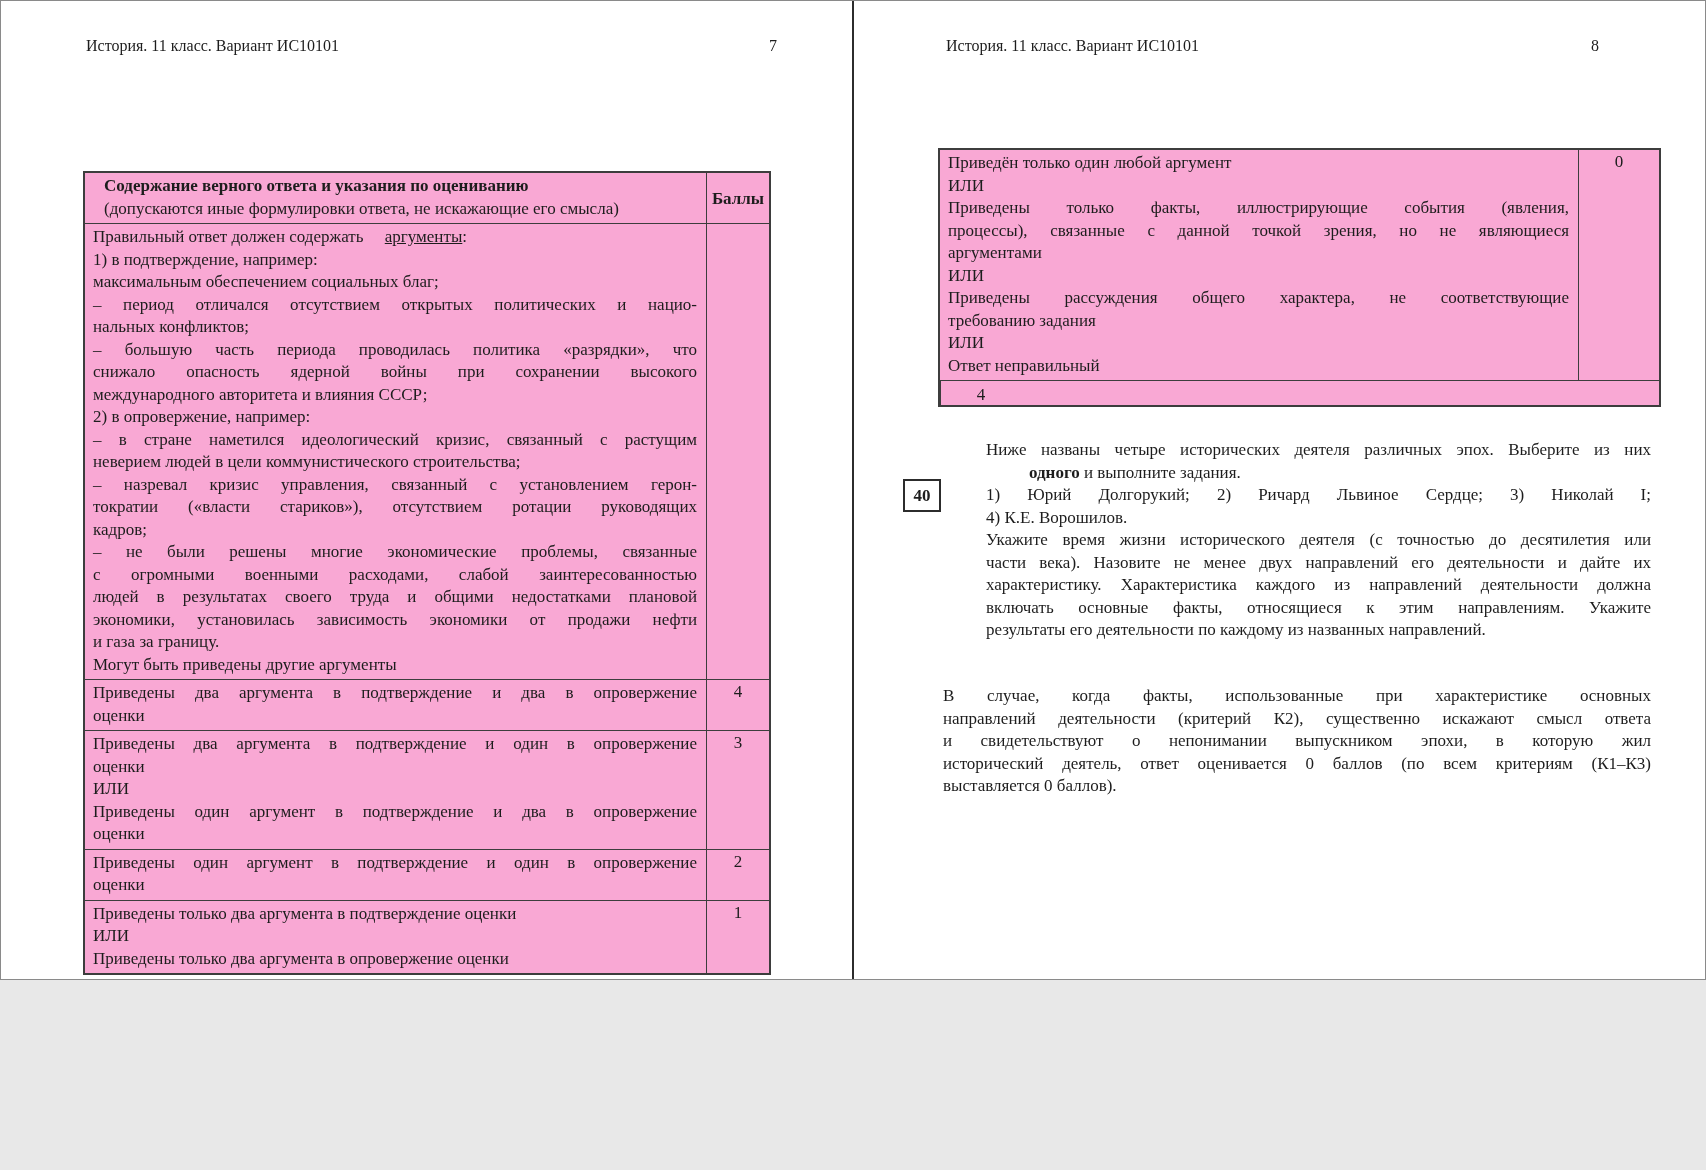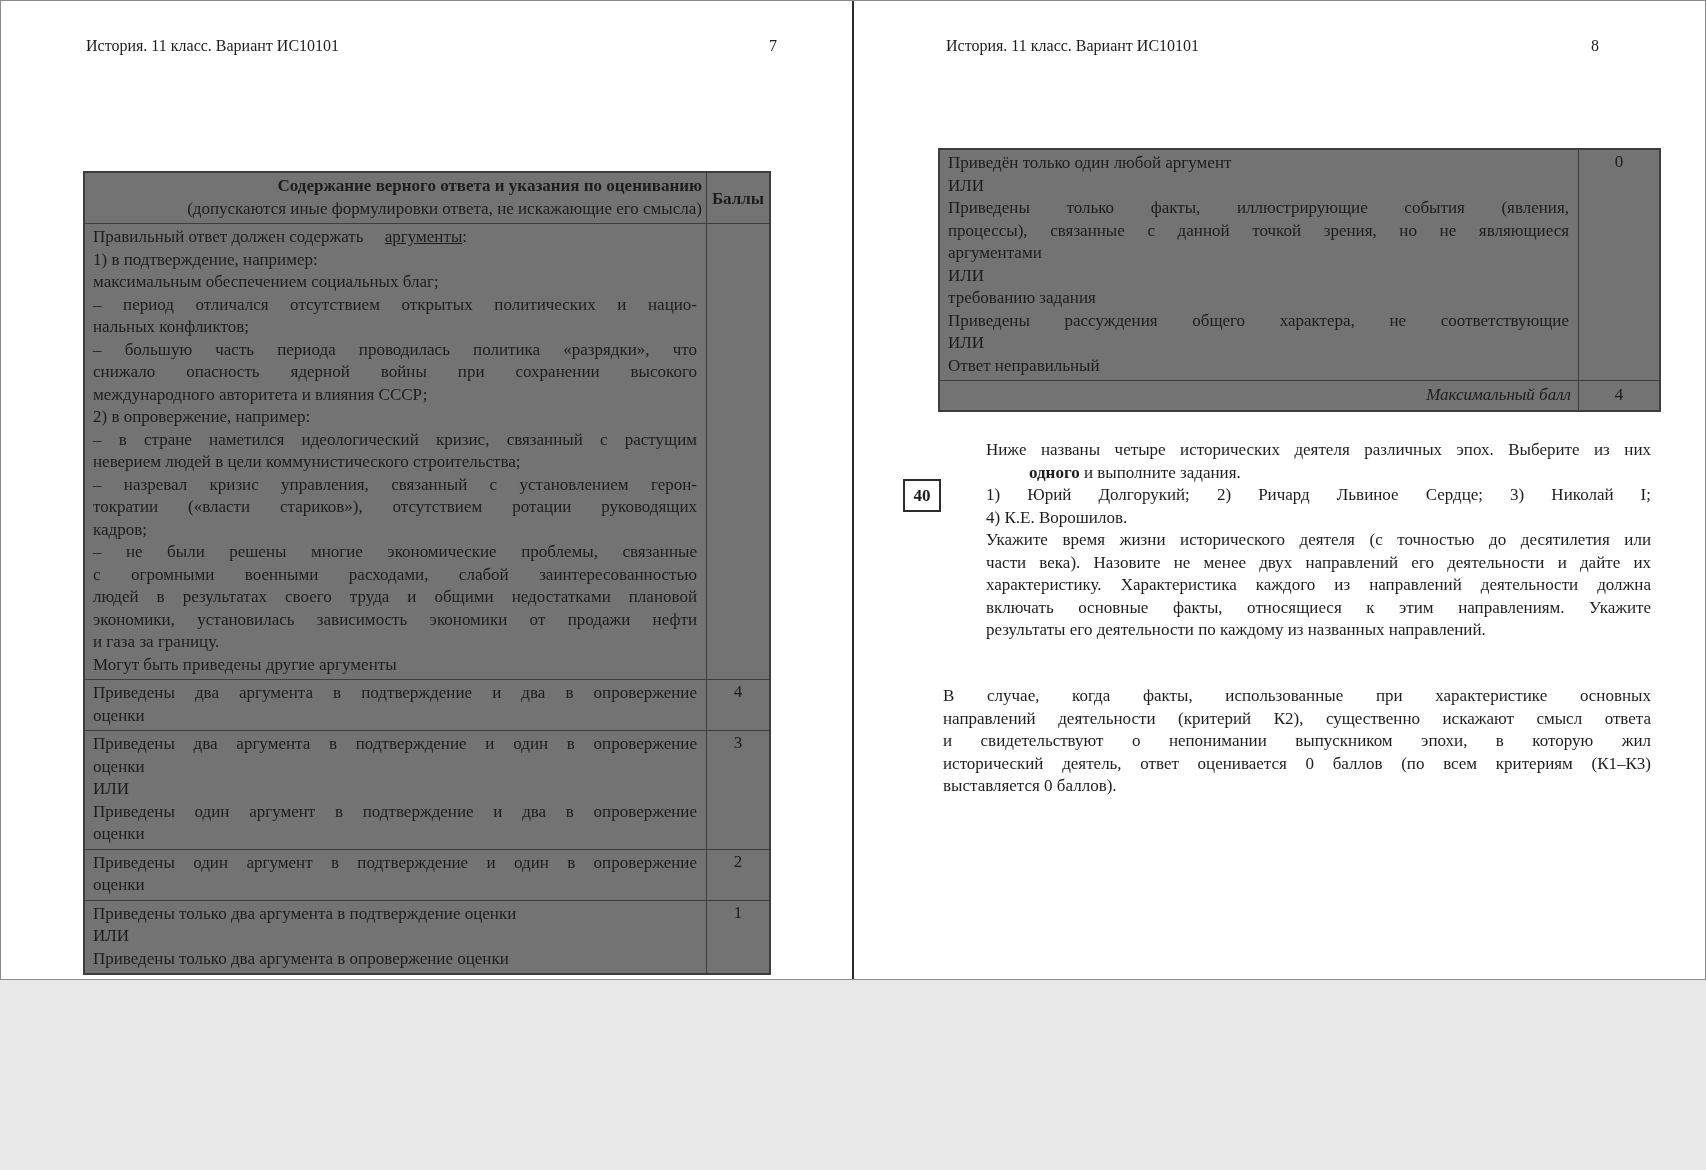--- a/index.html
+++ b/index.html
@@ -6,30 +6,30 @@
   .canvas{
     position:relative;width:1706px;height:980px;background:#ffffff;
     border:1px solid #8a8a8a;box-sizing:border-box;overflow:hidden;
     font-family:Liberation Serif, serif;color:#1d1d1d;
   }
   .divider{position:absolute;left:851px;top:0;width:2px;height:1170px;background:#2c2c2c;}
   .hdr{position:absolute;top:36px;font-size:16px;white-space:nowrap;}
   .pnum{position:absolute;top:36px;font-size:16px;}
   .ftr{position:absolute;top:1096px;font-size:15px;white-space:nowrap;}
 
-  .table{position:absolute;border:2px solid #3d3d3d;background:#737373;box-sizing:border-box;}
+  .table{position:absolute;border:2px solid #3d3d3d;background:#f9a8d4;box-sizing:border-box;}
   .trow{display:flex;border-top:1px solid #3d3d3d;align-items:stretch;}
   .trow.thead{border-top:none;}
   .table > [data-rows]:first-child .trow:first-child{border-top:none;}
   .tcell{box-sizing:border-box;}
   .tcontent{flex:1 1 auto;padding:2px 9px 3px 8px;font-size:17px;min-width:0;}
   .tscore{border-left:1px solid #3d3d3d;text-align:center;font-size:17px;padding-top:2px;}
   #t1 .tscore{flex:0 0 63px;width:63px;}
   #t2 .tscore{flex:0 0 81px;width:81px;}
-  .thc{text-align:right;padding:2px 4px 3px;}
+  .thc{text-align:left;padding:2px 19px 3px;}
   .tt{font-weight:bold;font-size:17px;line-height:22.5px;}
   .ts{font-size:17px;line-height:22.5px;}
   .thsc{display:flex;align-items:center;justify-content:center;font-weight:bold;}
   .maxrow .tcontent{text-align:right;font-style:italic;padding:4px 7px 5px;}
   .maxrow .tscore{padding-top:4px;}
 
   .ln{line-height:22.5px;min-height:22.5px;}
   .ln.just{text-align:justify;text-align-last:justify;}
   span.u{text-decoration:underline;margin-left:17px;}
   span.b{font-weight:bold;margin-left:43px;}
@@ -126,30 +126,29 @@
   <div class="table" id="t2" style="left:937px;top:147px;width:723px">
     <div data-rows="scoring_table_cont.rows">
         <div class="trow">
           <div class="tcell tcontent">
             <div class="ln"><span>Приведён только один любой аргумент</span></div>
             <div class="ln"><span>ИЛИ</span></div>
             <div class="ln just"><span>Приведены только факты, иллюстрирующие события (явления,</span></div>
             <div class="ln just"><span>процессы), связанные с данной точкой зрения, но не являющиеся</span></div>
             <div class="ln"><span>аргументами</span></div>
             <div class="ln"><span>ИЛИ</span></div>
+            <div class="ln just"><span>Приведены рассуждения общего характера, не соответствующие</span></div>
             <div class="ln"><span>требованию задания</span></div>
-            <div class="ln just"><span>Приведены рассуждения общего характера, не соответствующие</span></div>
             <div class="ln"><span>ИЛИ</span></div>
             <div class="ln"><span>Ответ неправильный</span></div>
           </div>
           <div class="tcell tscore">0</div>
         </div>
       </div>
     <div class="trow maxrow">
-      <div class="tcell tcontent">Максимальный балл</div>
       <div class="tcell tscore">4</div>
     </div>
   </div>
 
   <div class="taskbox" style="left:902px;top:430px">40</div>
   <div class="tasktext" style="left:985px;top:438px;width:665px">
       <div class="ln just"><span>Ниже названы четыре исторических деятеля различных эпох. Выберите из них</span></div>
       <div class="ln"><span class="b">одного</span><span> и выполните задания.</span></div>
       <div class="ln just"><span>1) Юрий Долгорукий; 2) Ричард Львиное Сердце; 3) Николай I;</span></div>
       <div class="ln"><span>4) К.Е. Ворошилов.</span></div>

